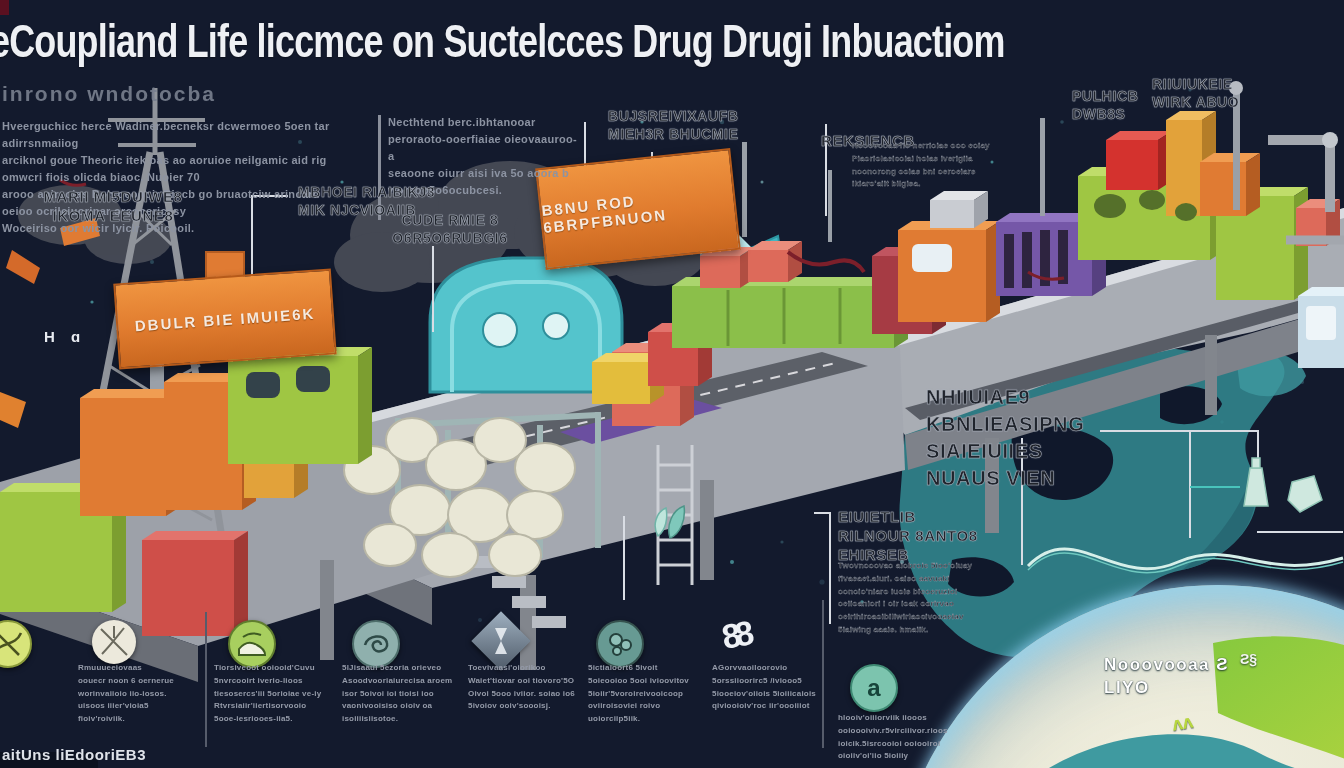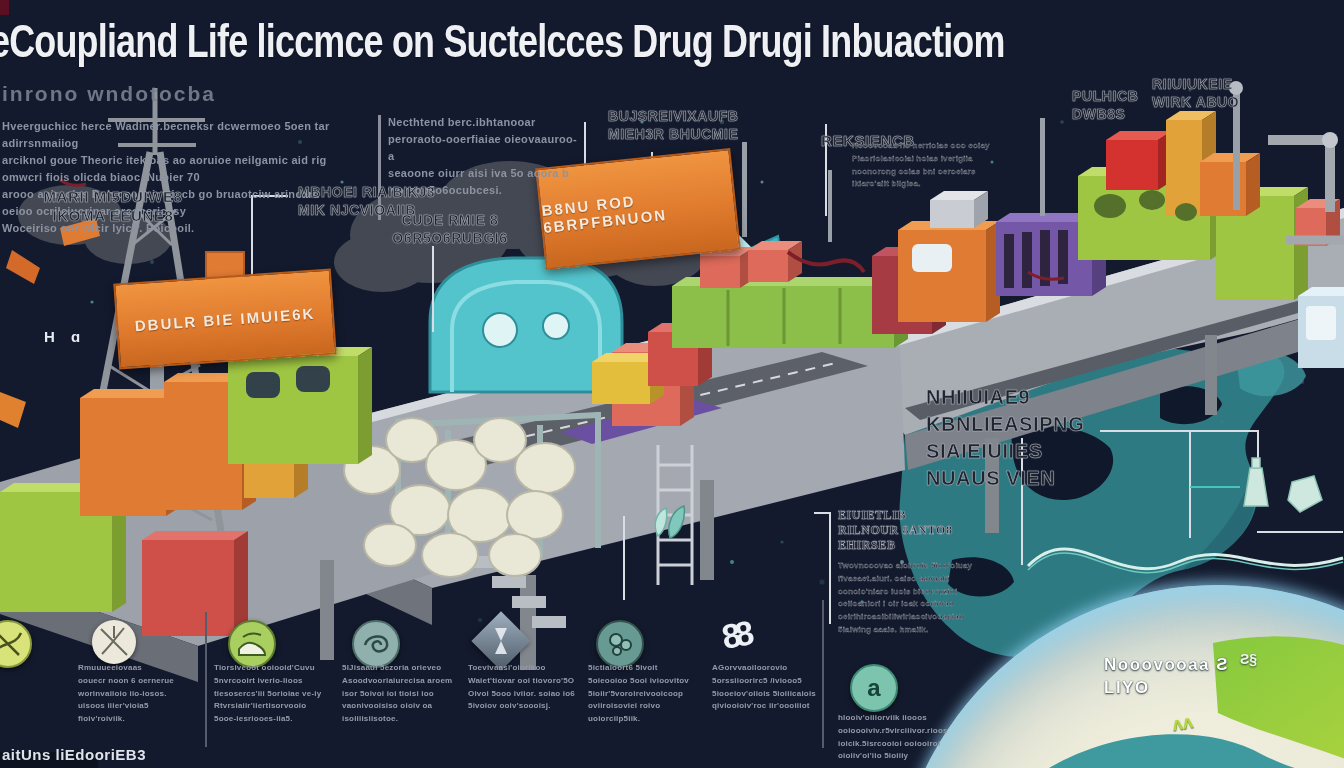--- a/index.html
+++ b/index.html
@@ -409,21 +409,21 @@
 noonorong ooias bni oeroeiars
 ikiaro'aiit bilgisa.</div>
   <div class="lbl pre" style="left:1072px;top:88px;">PULHICB
 DWB8S</div>
   <div class="lbl pre" style="left:1152px;top:76px;">RIIUIUKEIE
 WIRK ABUO</div>
   <div class="lbl pre" style="left:926px;top:384px;font-size:20px;line-height:1.35;">NHIIUIAE9
 KBNLIEASIPNG
 SIAIEIUIIES
 NUAUS VIEN</div>
-  <div class="lbl pre" style="left:838px;top:508px;font-size:12px;font-family:Liberation Serif, serif;">EIUIETLIB
+  <div class="lbl pre" style="left:838px;top:508px;font-size:15px;">EIUIETLIB
 RILNOUR 8ANTO8
 EHIRSEB</div>
   <div class="lblsm pre" style="left:838px;top:560px;width:180px;">Twovnooovao aiobroic 5ioo'oiuay
 fivaeaet.aiuri. oaiso aavuaki
 oonoio'niaro iuois bieoeruzioi
 oeiioaniori i oir ioak oorirvao
 oeirihiroaoibiliwirlaocivooaeiav
 5iaiwing aaais. hmaiik.</div>
 
   <div style="position:absolute;left:648px;top:502px;z-index:5;">

